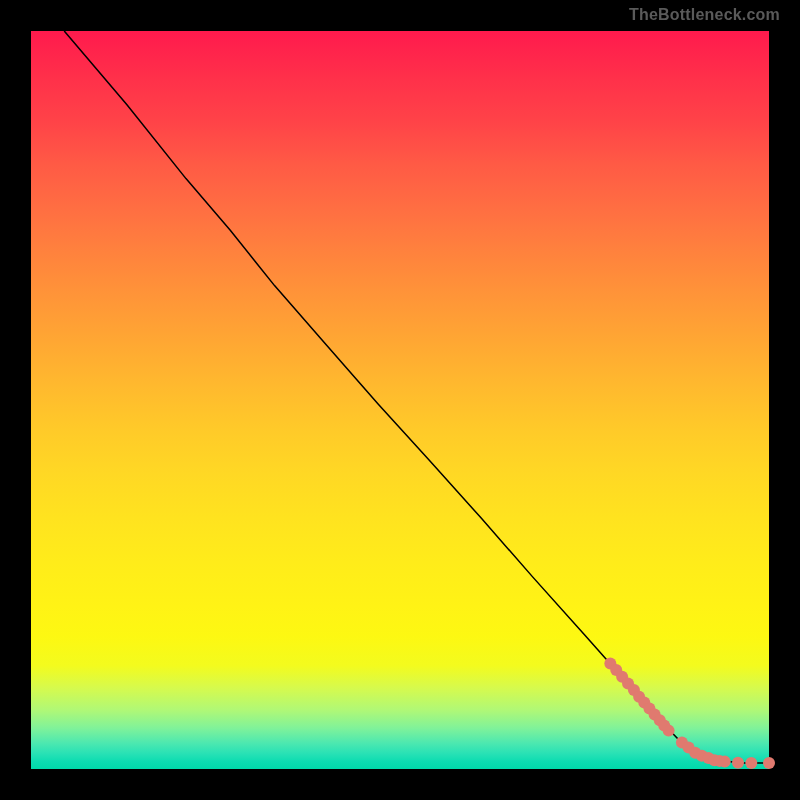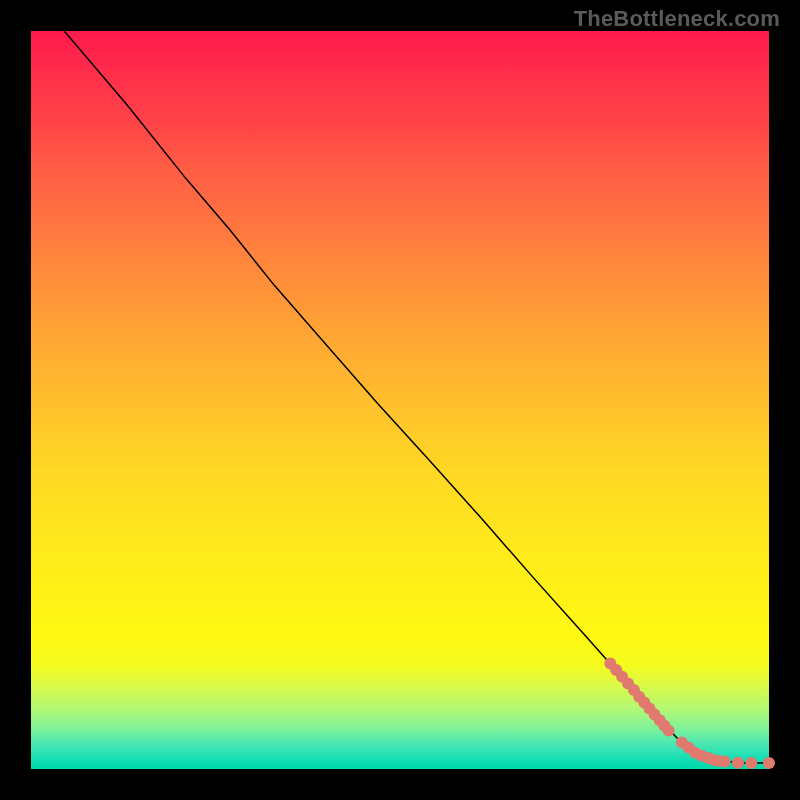--- a/index.html
+++ b/index.html
@@ -14,21 +14,21 @@
   .stage {
     position: relative;
     width: 800px;
     height: 800px;
     background: #000;
   }
   .watermark {
     position: absolute;
     top: 6px;
     right: 20px;
-    font-size: 22px;
+    font-size: 16px;
     font-weight: 600;
     color: #5a5a5a;
     letter-spacing: 0.2px;
     z-index: 5;
   }
   .plot-area {
     position: absolute;
     left: 31px;
     top: 31px;
     width: 738px;

